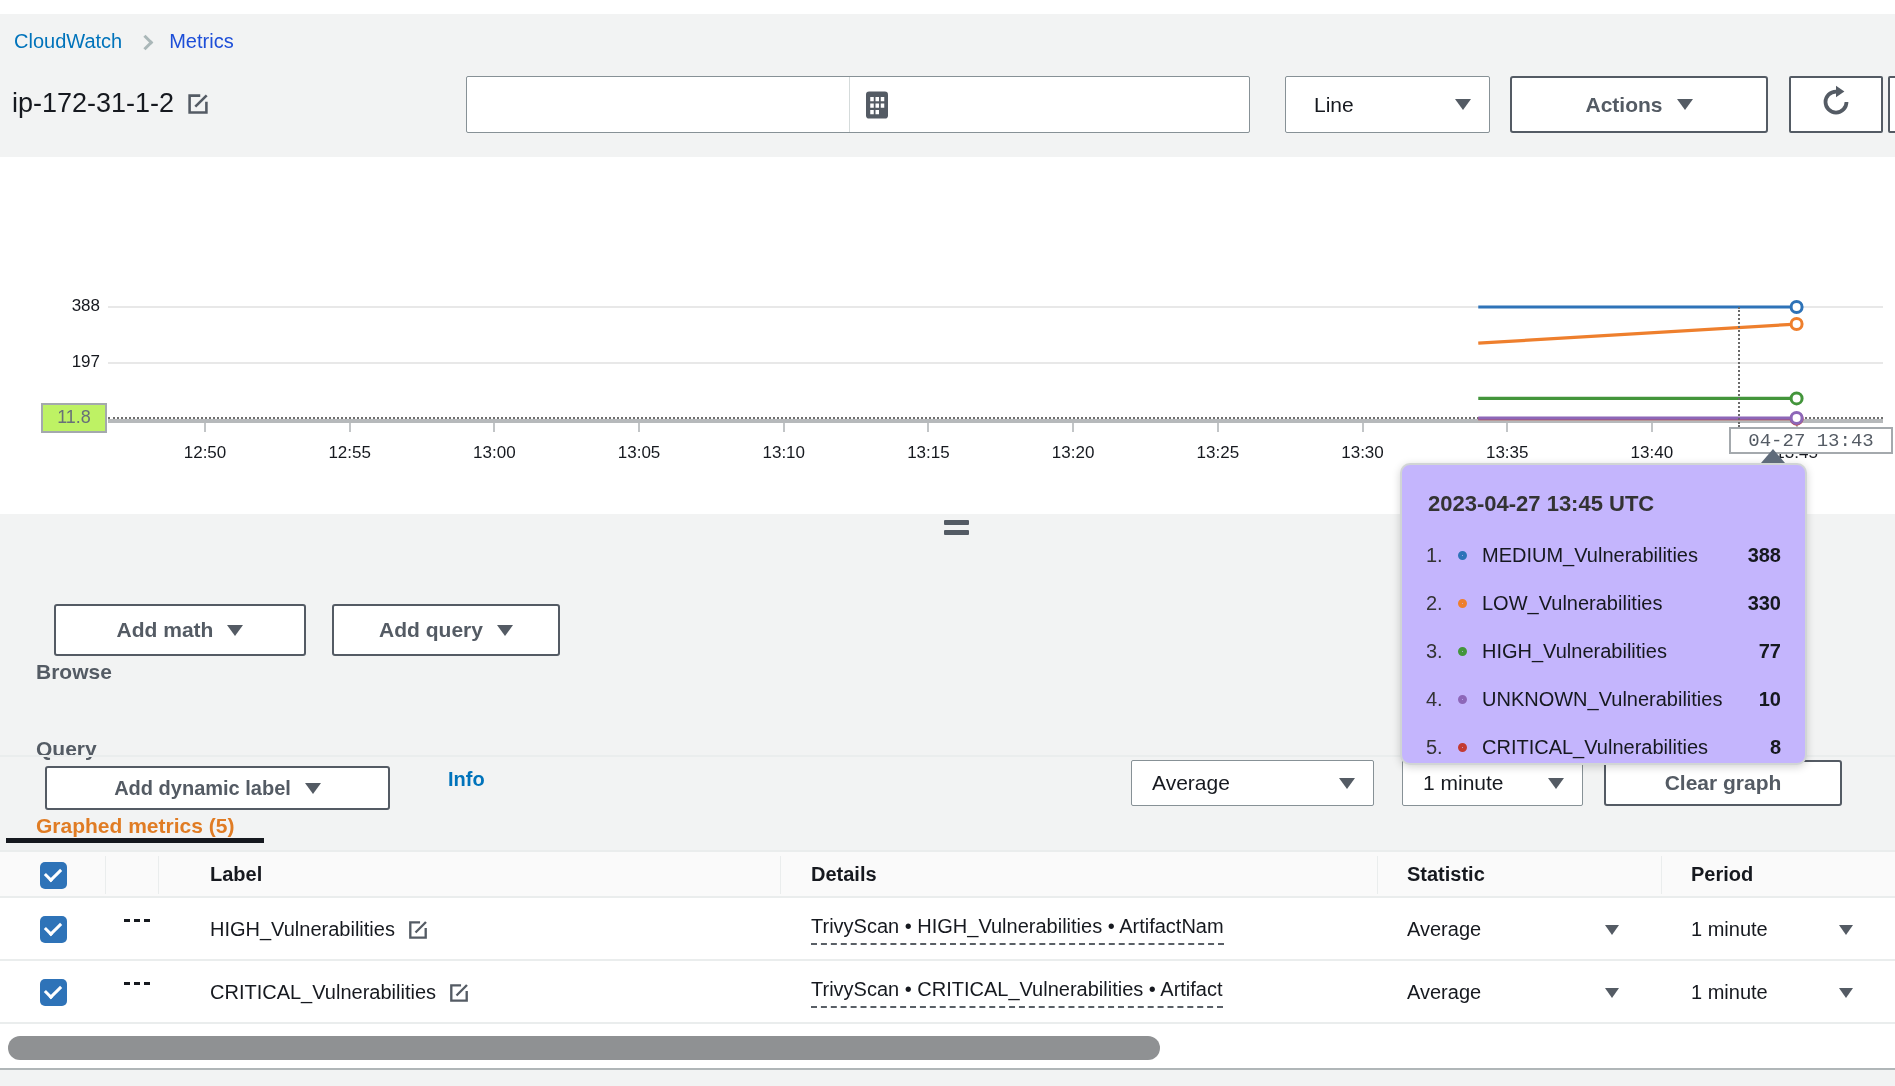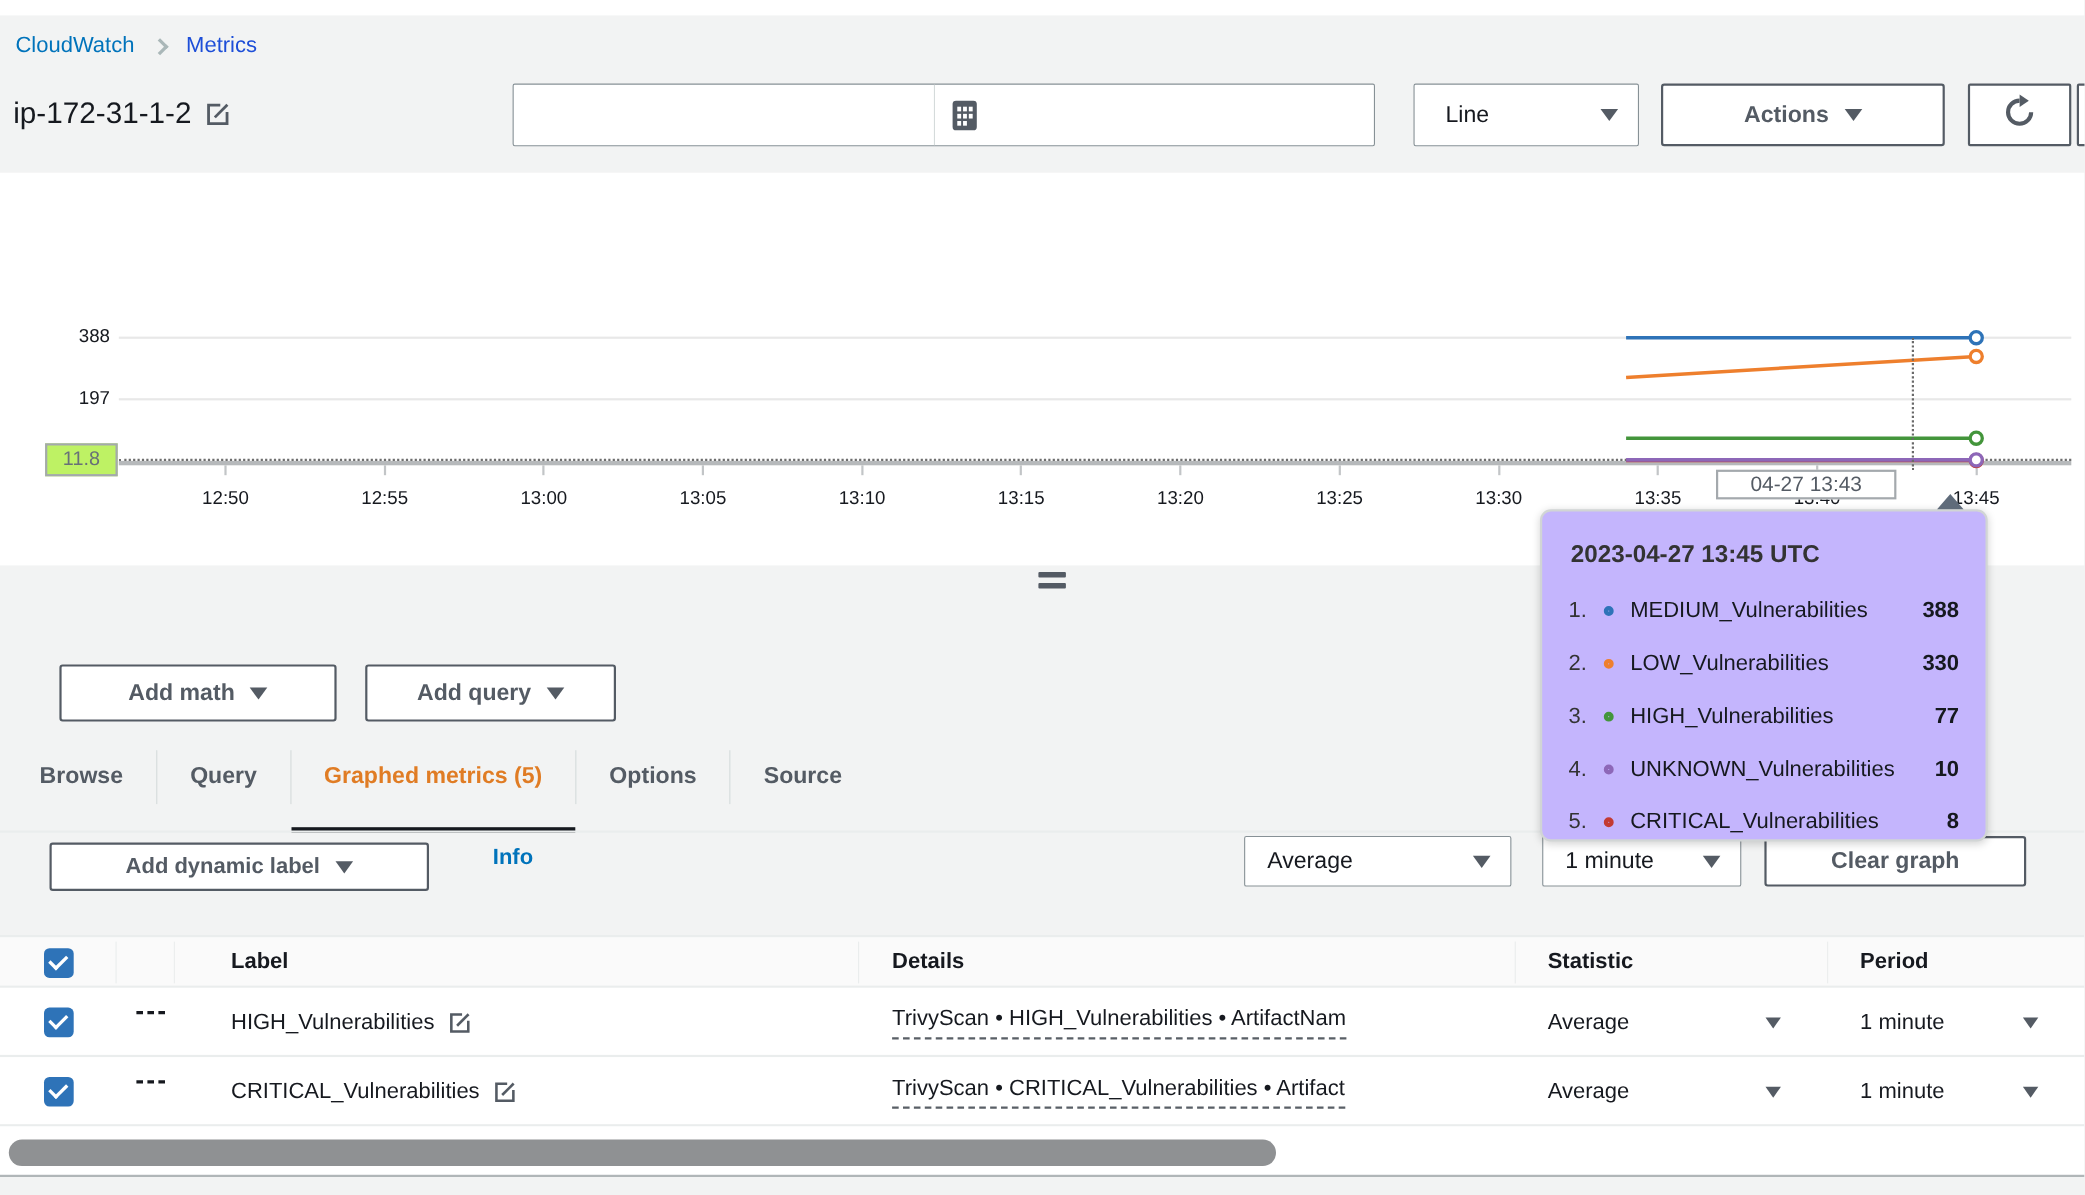--- a/index.html
+++ b/index.html
@@ -52,21 +52,21 @@
   .tt-title { font-size:22px; font-weight:bold; color:#333; margin:6px 0 14px 2px; }
   .tt-row { display:flex; align-items:center; height:48px; font-size:20px; color:#16191f; }
   .tt-num { width:32px; color:#333; }
   .tt-ring { width:9px; height:9px; border-radius:50%; border-width:4.5px; border-style:solid; margin-right:15px; }
   .tt-name { flex:1; }
   .tt-val { font-weight:bold; }
 
   
   .add-math-btn { position:absolute; left:54px; top:604px; width:252px; height:52px; }
   .add-query-btn { position:absolute; left:332px; top:604px; width:228px; height:52px; }
-  .tabs { position:absolute; left:6px; top:660px; height:97px; display:flex; align-items:stretch; }
+  .tabs { position:absolute; left:6px; top:660px; height:97px; display:flex; align-items:stretch;flex-direction:column; }
   .tab { display:flex; align-items:center; padding:0 30px; font-size:21px; font-weight:bold; color:#545b64; border-bottom:5px solid transparent; cursor:pointer; white-space:nowrap; }
   .tab.active { color:#e07c24; border-bottom-color:#16191f; }
   .tab-div { width:1px; background:#d5dbdb; margin:22px 0 26px 0; }
   .tabs-rule { position:absolute; left:0; top:755px; width:100%; height:2px; background:#eaeded; }
 
   
   .adl-btn { position:absolute; left:45px; top:766px; width:345px; height:44px; font-size:20px; }
   .info-link { position:absolute; left:448px; top:768px; font-size:20px; font-weight:bold; color:#0073bb; cursor:pointer; }
   .avg-select { left:1131px; top:760px; width:243px; height:46px; }
   .per-select { left:1402px; top:760px; width:181px; height:46px; }
@@ -191,21 +191,21 @@
         <line x1="1478.272" y1="418.0618556701031" x2="1796.59" y2="418.0618556701031" stroke="#8d67b8" stroke-width="3.2"></line>
         <circle cx="1796.59" cy="418.0618556701031" r="5.5" fill="#fff" stroke="#8d67b8" stroke-width="3"></circle>
         <line x1="1478.272" y1="398.37628865979383" x2="1796.59" y2="398.37628865979383" stroke="#43953b" stroke-width="3.2"></line>
         <circle cx="1796.59" cy="398.37628865979383" r="5.5" fill="#fff" stroke="#43953b" stroke-width="3"></circle>
         <line x1="1478.272" y1="343.13917525773195" x2="1796.59" y2="324.0412371134021" stroke="#ee7f2d" stroke-width="3.2"></line>
         <circle cx="1796.59" cy="324.0412371134021" r="5.5" fill="#fff" stroke="#ee7f2d" stroke-width="3"></circle>
         <line x1="1478.272" y1="307" x2="1796.59" y2="307" stroke="#2e73b8" stroke-width="3.2"></line>
         <circle cx="1796.59" cy="307" r="5.5" fill="#fff" stroke="#2e73b8" stroke-width="3"></circle>
       </svg>
       <div class="xhair" style="left: 1737.71px; top: 307px; height: 120px;"></div>
-      <div class="xhair-lab" style="left: 1560px; top: 427px;">04-27 13:43</div>
+      <div class="xhair-lab" style="left: 1729px; top: 427px; font-family: Liberation Mono, monospace;">04-27 13:43</div>
     </div>
   <div class="tt-arrow"></div>
   <div class="tooltip">
     <div class="tt-title">2023-04-27 13:45 UTC</div>
     <div id="tt-rows">
         <div class="tt-row">
           <span class="tt-num">1.</span>
           <span class="tt-ring" style="border-color: rgb(46, 115, 184);"></span>
           <span class="tt-name">MEDIUM_Vulnerabilities</span>
           <span class="tt-val">388</span>

